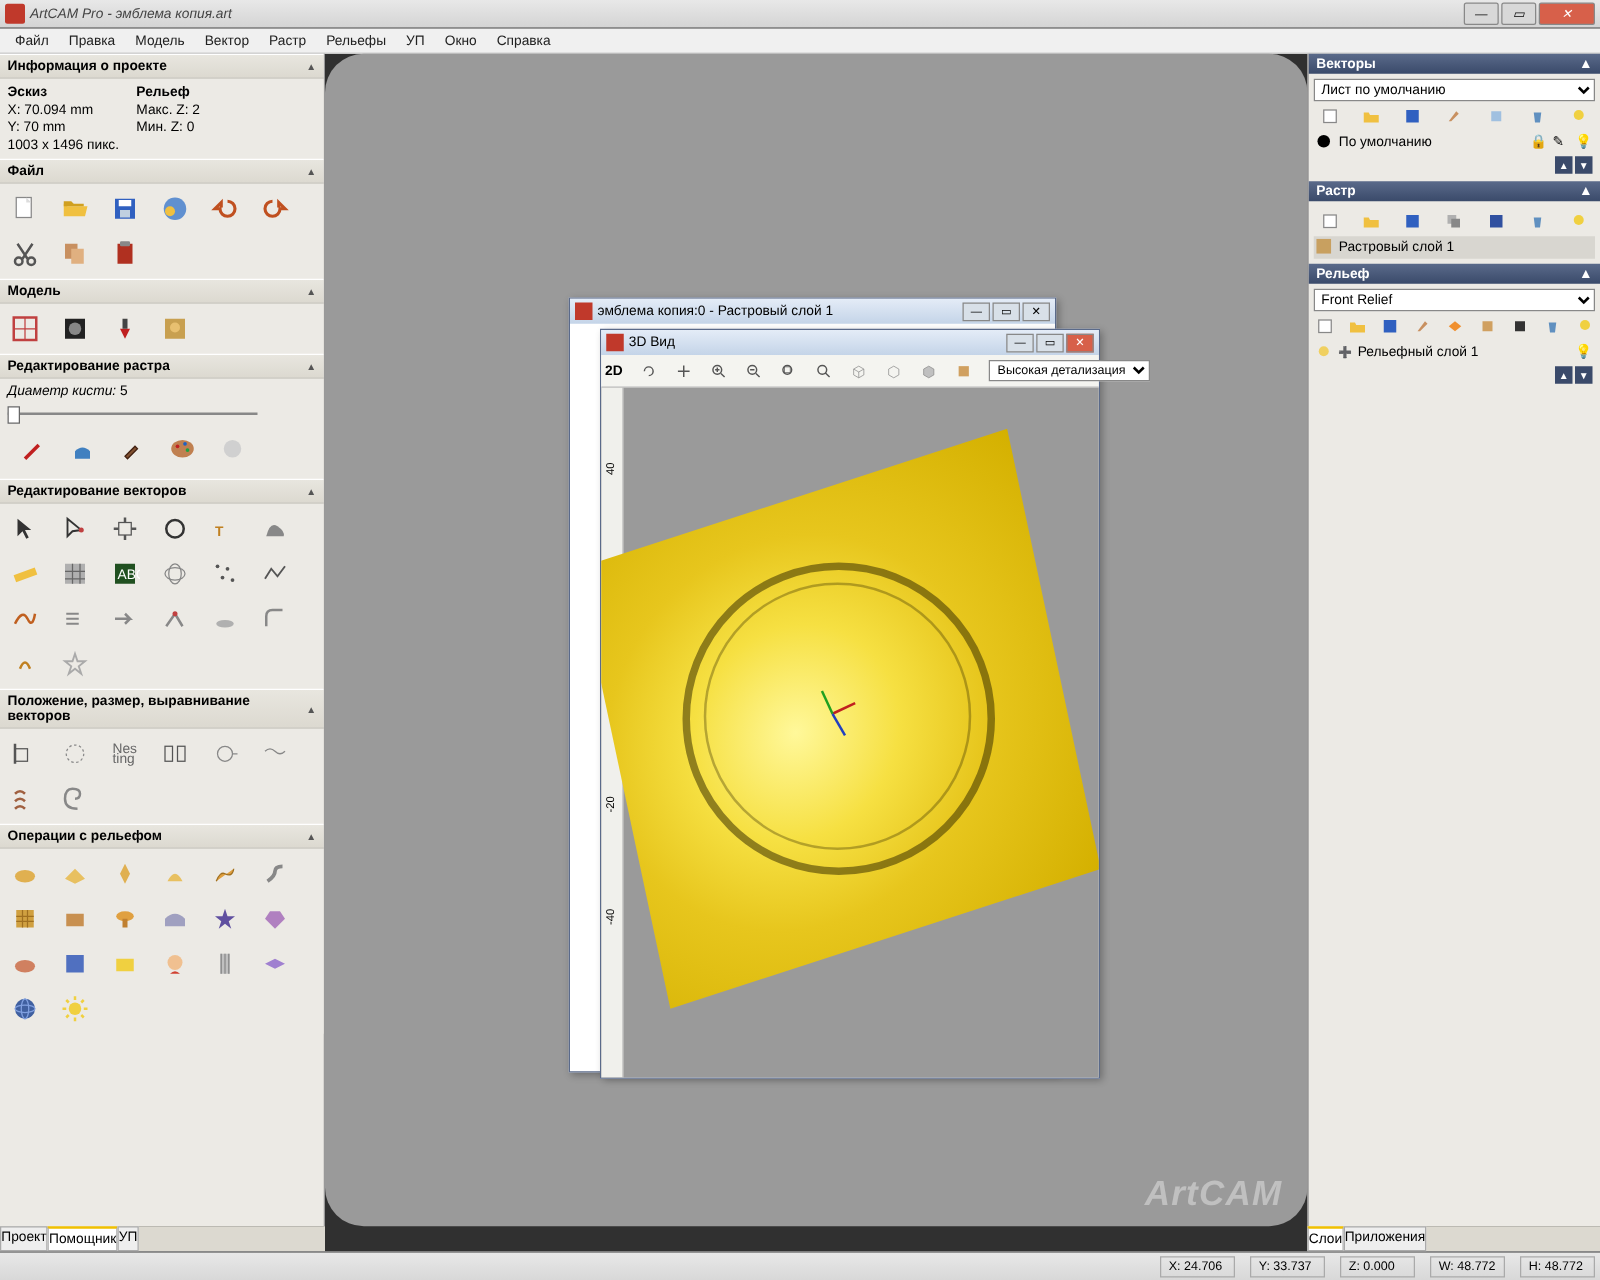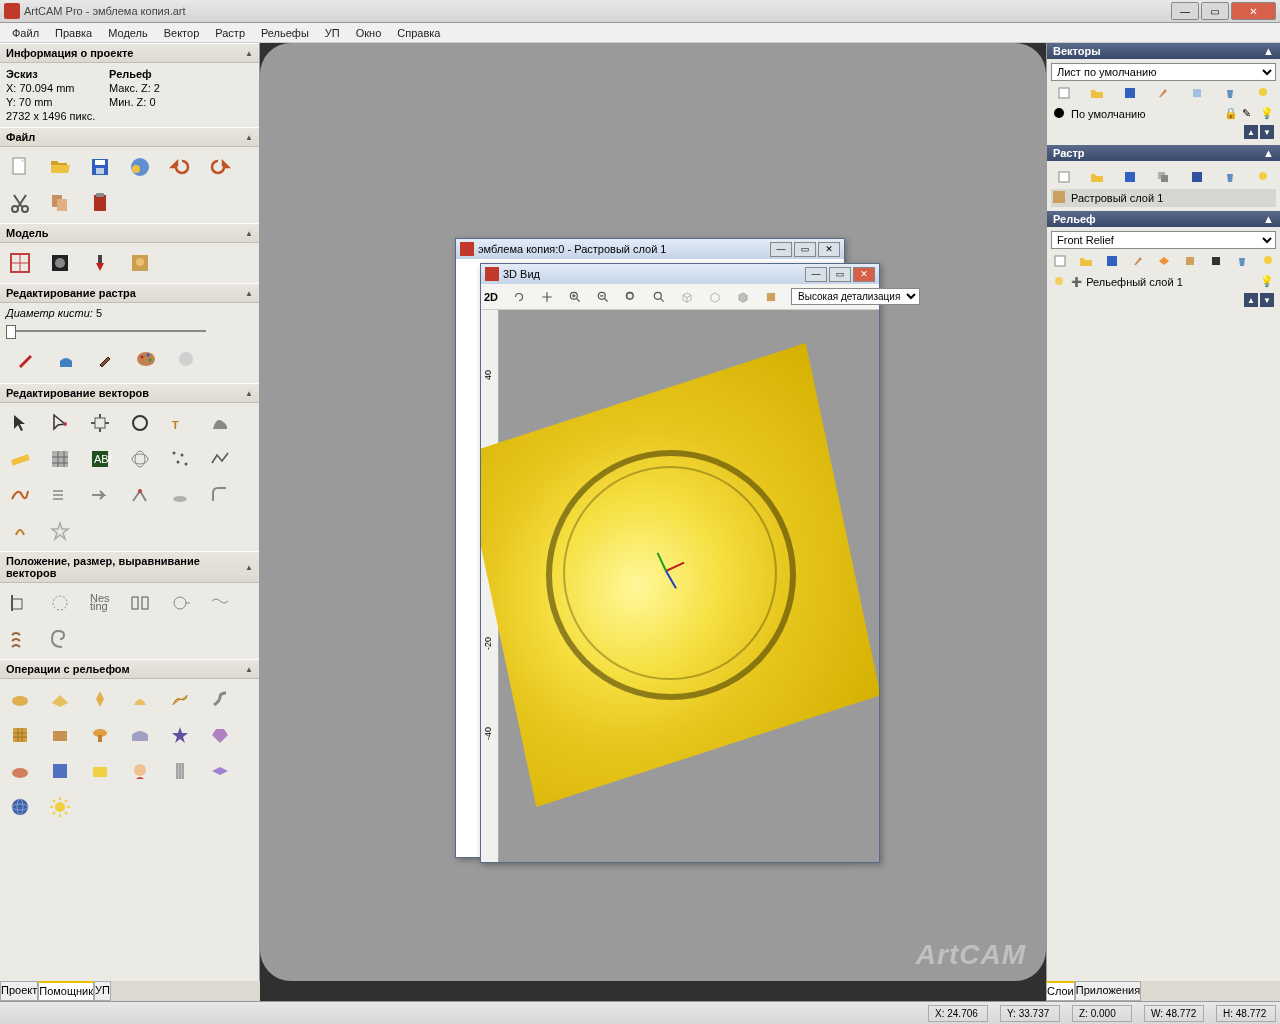--- a/index.html
+++ b/index.html
@@ -1,18 +1,18 @@
 <!DOCTYPE html>
 <html><head>
 <meta charset="utf-8">
 <style>
 * { box-sizing: border-box; margin: 0; padding: 0; font-family: Tahoma, sans-serif; font-size: 11px; }
 body { background: #303030; width: 1280px; height: 1024px; overflow: hidden; position: relative; }
 
-.titlebar { height: 23px; background: linear-gradient(#e8e8e8, #d4d4d4); display: flex; align-items: center; padding: 0 4px; border-bottom: 1px solid #999; }
+.titlebar { height: 23px; background: linear-gradient(#e8e8e8, #d4d4d4); display: flex; align-items: center; padding: 0 4px; border-bottom: 1px solid #999; font-style: italic; }
 .titlebar .icon { width: 16px; height: 16px; background: #c0392b; margin-right: 4px; border-radius: 2px; }
 .titlebar .title { flex: 1; color: #444; }
 .titlebar .winbtns { display: flex; gap: 2px; }
 .winbtn { width: 28px; height: 18px; background: #d8d8d8; border: 1px solid #888; border-radius: 2px; display: flex; align-items: center; justify-content: center; font-size: 10px; }
 .winbtn.close { background: #d7604a; color: #fff; width: 45px; }
 
 .menubar { height: 20px; background: #f0f0f0; display: flex; align-items: center; padding: 0 4px; border-bottom: 1px solid #ccc; }
 .menubar span { padding: 2px 8px; color: #222; }
 
 .main { display: flex; height: 938px; }
@@ -109,21 +109,21 @@
   <div class="leftpanel">
     <div class="panelhdr">
         <span>Информация о проекте</span>
         <span class="collapse">▲</span>
       </div>
     <div class="panelbody infotext">
       <div class="col col1">
         <div class="bold">Эскиз</div>
         <div>X: 70.094 mm</div>
         <div>Y: 70 mm</div>
-        <div>2732 x 1496 пикс.</div>
+        <div>1003 x 1496 пикс.</div>
       </div>
       <div class="col">
         <div class="bold">Рельеф</div>
         <div>Макс. Z: 2</div>
         <div>Мин. Z: 0</div>
       </div>
     </div>
 
     <div class="panelhdr">
         <span>Файл</span>

